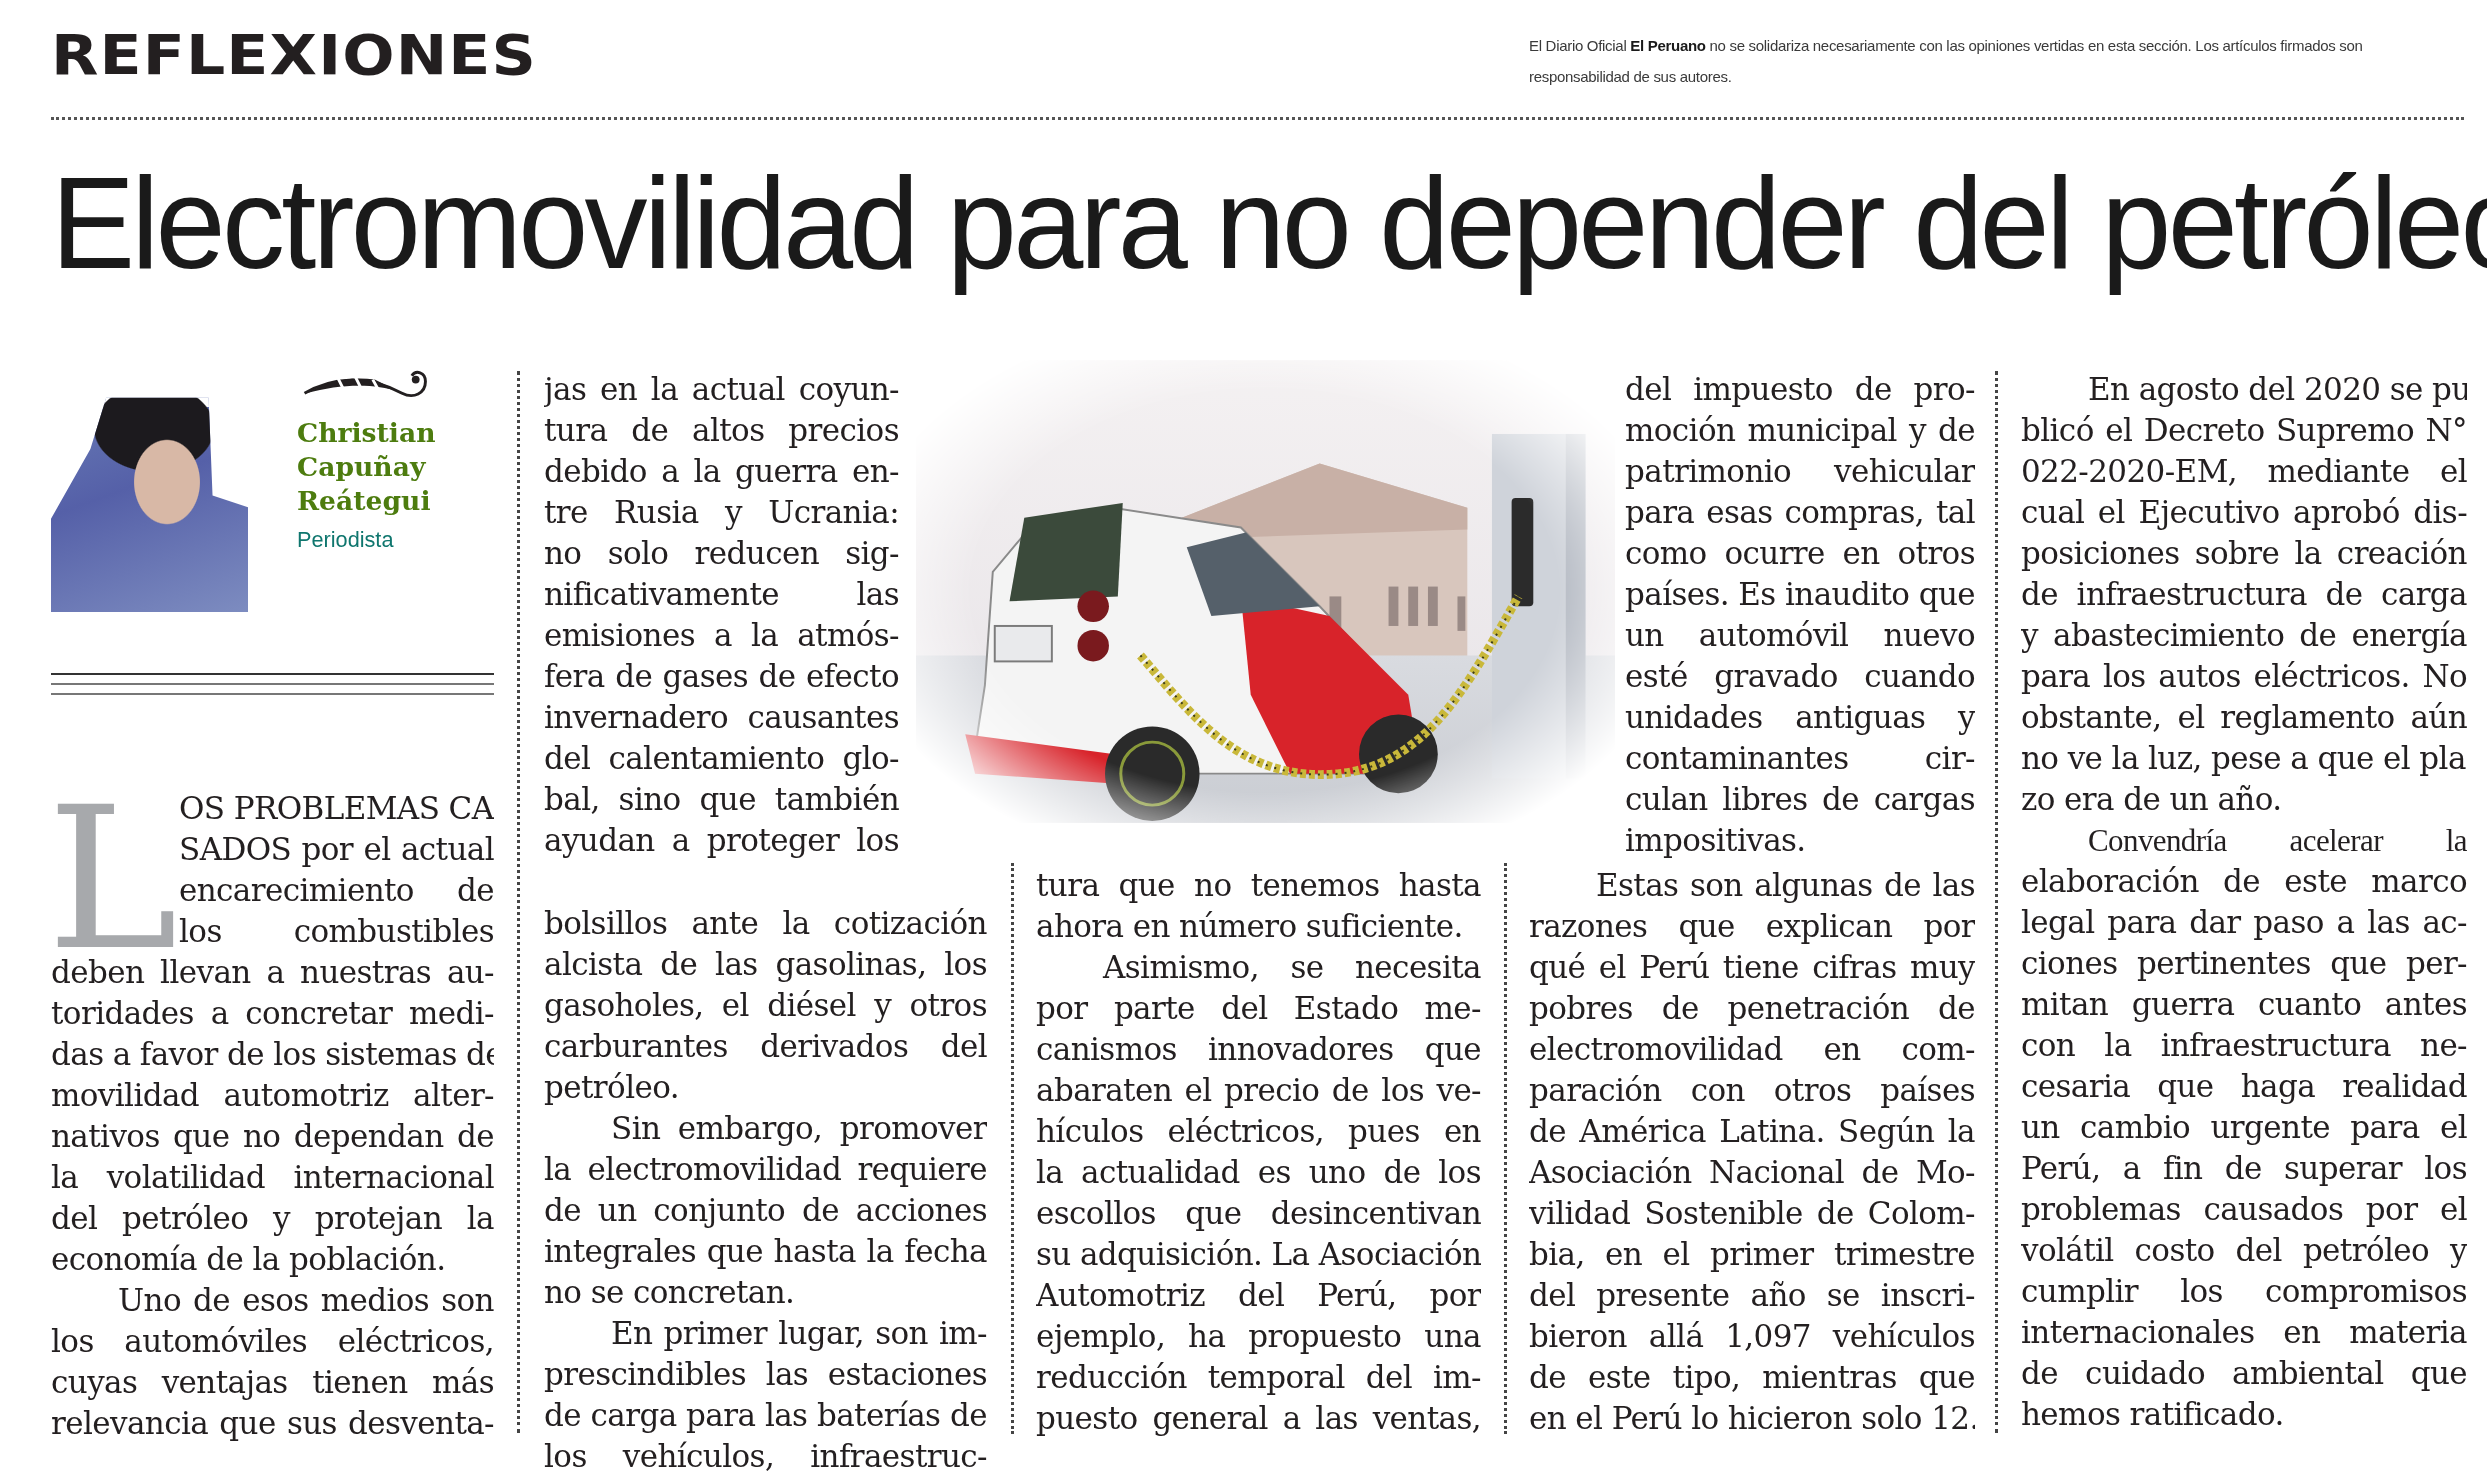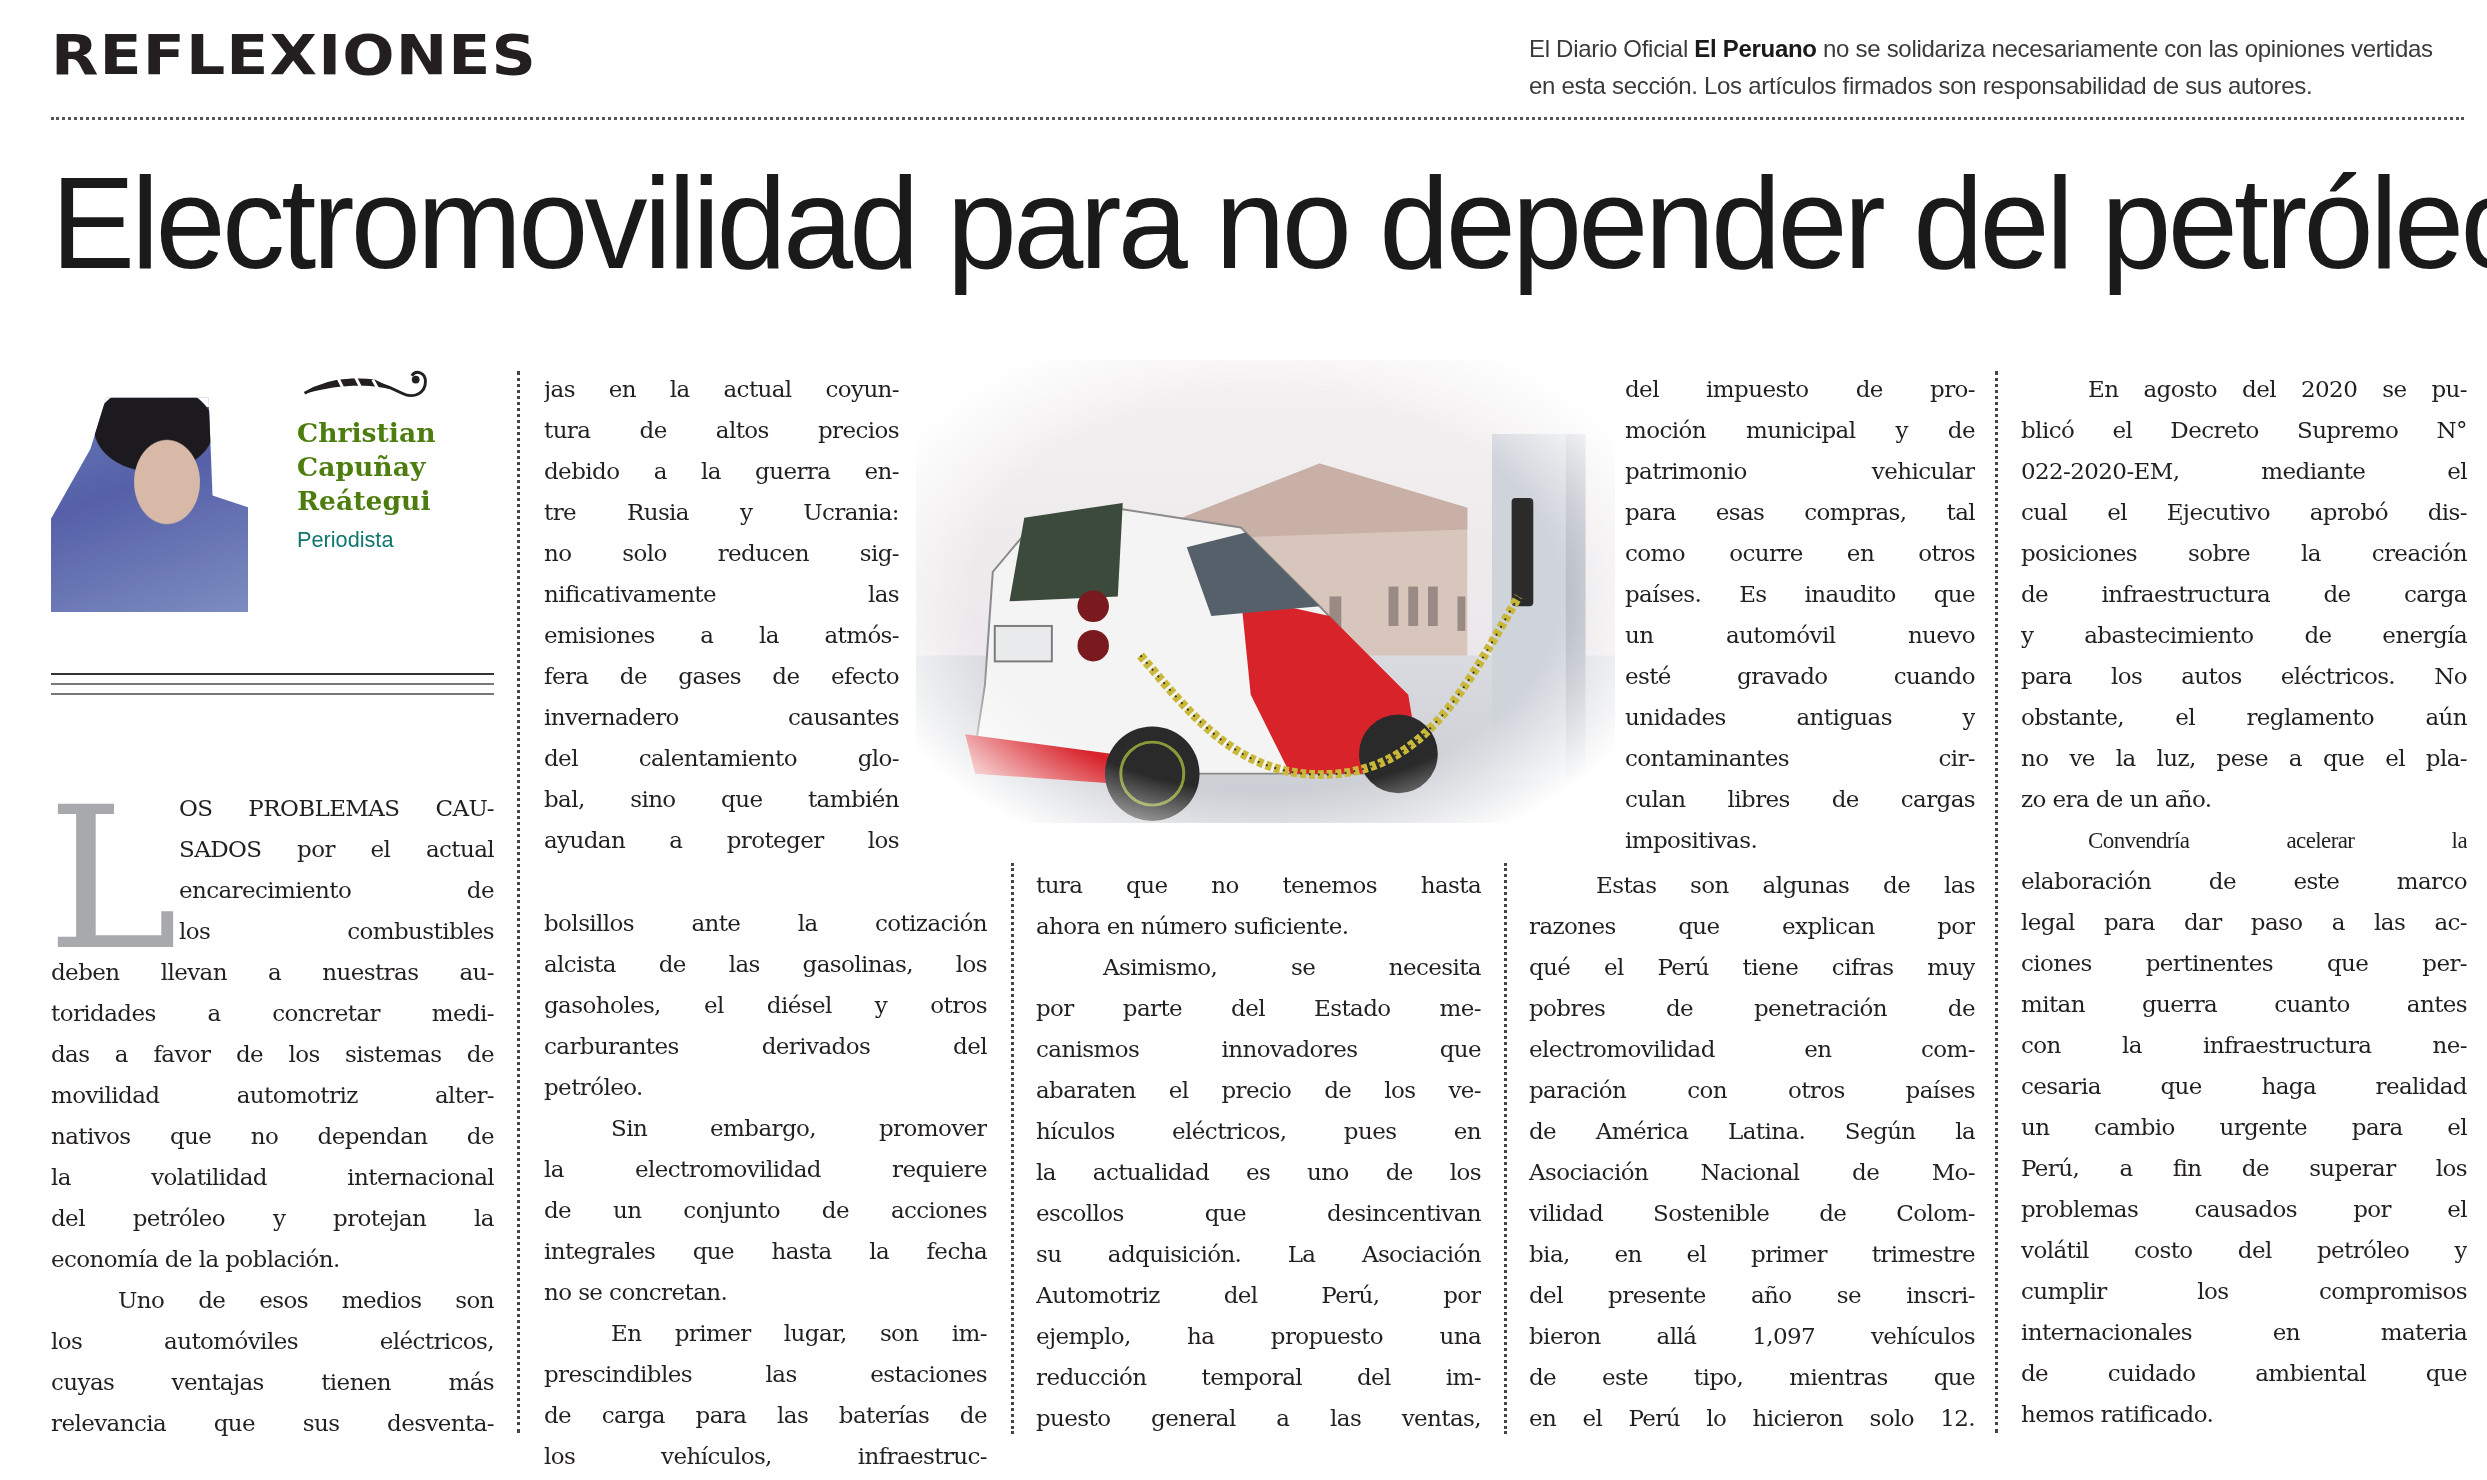--- a/index.html
+++ b/index.html
@@ -9,21 +9,21 @@
   
   .section-label {
     left: 51px; top: 27.6px;
     font-family: "DejaVu Sans", sans-serif; font-weight: bold;
     font-size: 55px; letter-spacing: 1px; line-height: 1;
     transform: scaleX(1.12); transform-origin: left top;
     color: #231f20;
   }
   .disclaimer {
     left: 1529px; top: 29.6px; width: 936px;
-    font-family: "Liberation Sans", sans-serif; font-size: 24px; line-height: 37px;
+    font-family: "Liberation Sans", sans-serif; font-size: 15px; line-height: 31px;
     color: #3a3a3a; letter-spacing: -0.3px;
   }
   .disclaimer b { color: #1a1a1a; }
   .header-rule {
     left: 51px; top: 117px; width: 2413px; height: 0;
     border-top: 3px dotted #555;
   }
   .headline {
     left: 51px; top: 158px;
     font-family: "Liberation Sans", sans-serif; font-weight: normal;
@@ -51,21 +51,21 @@
   .author-role {
     left: 297px; top: 527px;
     font-family: "Liberation Sans", sans-serif; font-size: 21.7px; color: #0f766e;
   }
   .author-rules { left: 51px; top: 673px; width: 443px; }
   .author-rules div { height: 0; border-top: 2px solid #333; margin-bottom: 7.9px; }
   .author-rules div:nth-child(2), .author-rules div:nth-child(3) { border-top-color: #777; }
 
   
   .col {
-    font-family: "DejaVu Serif", serif; font-size: 23px; line-height: 41px;
+    font-family: "DejaVu Serif", serif; font-size: 31px; line-height: 41px;
     color: #231f20; text-align: justify; letter-spacing: -0.6px;
     hyphens: manual;
   }
   .col .line { display: block; text-align: justify; text-align-last: justify; white-space: nowrap; overflow: hidden; }
   .col .line.last { text-align-last: left; }
 
   .col1 { left: 51px; top: 788px; width: 443px; }
   .col2a { left: 544px; top: 369px; width: 355px; }
   .col2b { left: 544px; top: 903px; width: 443px; }
   .col3 { left: 1036px; top: 865px; width: 445px; }

